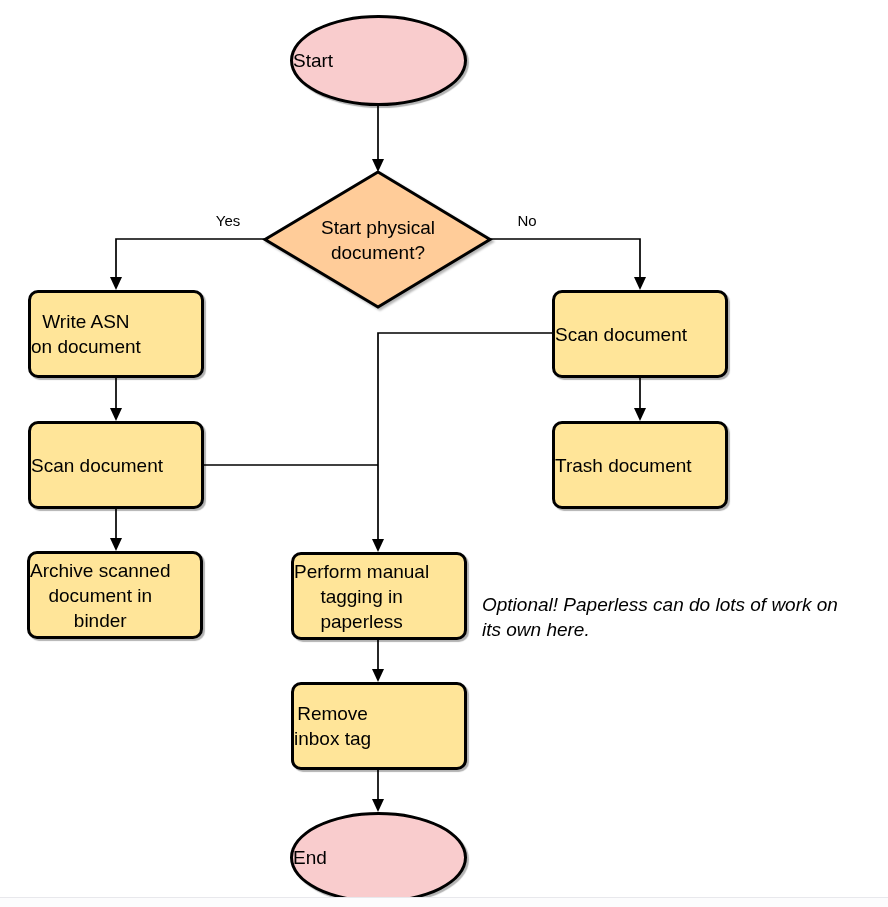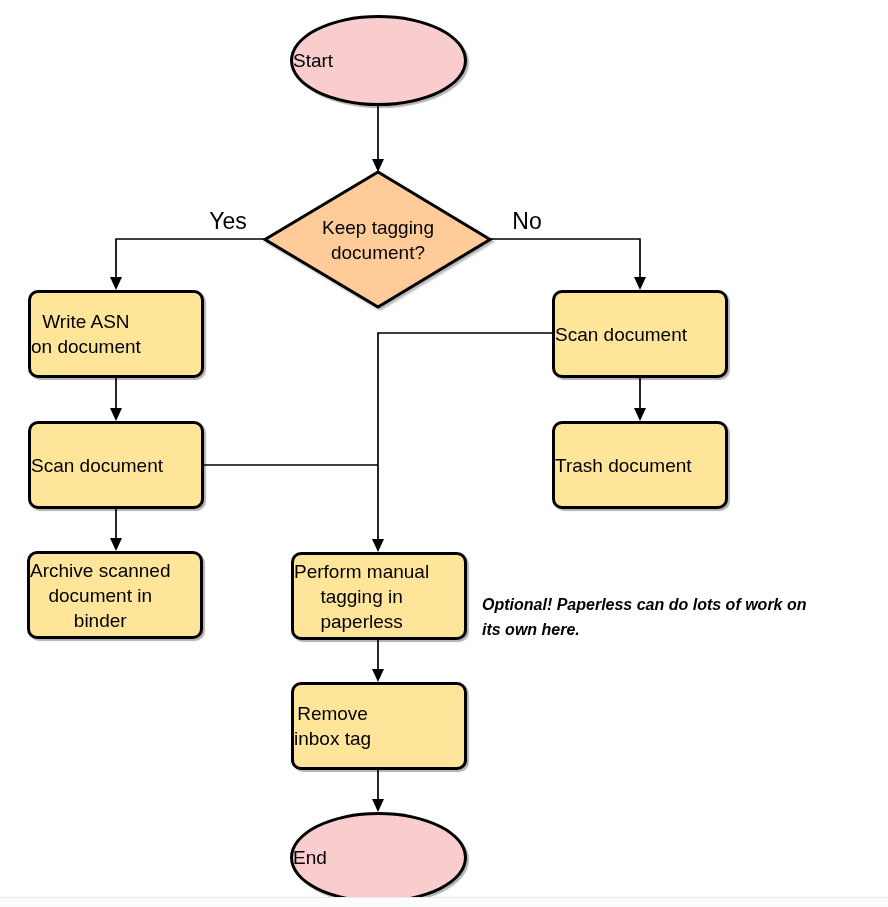--- a/index.html
+++ b/index.html
@@ -85,36 +85,35 @@
   #n-archive     { left: 27px;  top: 551px; }
   #n-scan-right  { left: 552px; top: 290px; }
   #n-trash       { left: 552px; top: 421px; }
   #n-tagging     { left: 291px; top: 552px; }
   #n-remove      { left: 291px; top: 682px; }
   #n-end         { left: 290px; top: 812px; }
   .edge-label {
     position: absolute;
     width: 50px;
     text-align: center;
-    font-size: 23px;
+    font-size: 15px;
     line-height: 22px;
   }
   #label-yes { left: 203px; top: 210px; }
   #label-no  { left: 502px; top: 210px; }
   #annotation {
     position: absolute;
     left: 482px;
     top: 592px;
     width: 400px;
-    font-size: 16px;
+    font-size: 19px;
     line-height: 25px;
     font-style: italic;
     white-space: pre-line;
     text-align: left;
-    font-weight: bold;
   }
   #bottom-line {
     position: absolute;
     left: 0;
     top: 897px;
     width: 888px;
     height: 1px;
     background: #e8e8ec;
   }
   #bottom-strip {
@@ -178,21 +177,21 @@
     </g>
 
     <g>
       <path class="edge" d="M 378 770 L 378 799"></path>
       <path class="arrowhead" d="M 378 812 L 372 799 L 384 799 Z"></path>
     </g>
 
     <polygon class="diamond" points="378,172 490,239.5 378,307 265,239.5"></polygon>
   </svg>
 
-  <div class="decision-label">Keep tagging
+  <div class="decision-label">Start physical
 document?</div>
 
   <div class="node terminal" id="n-start">
     <span class="node-label">Start</span>
   </div>
 
   <div class="node process" id="n-write-asn">
     <span class="node-label">Write ASN
 on document</span>
   </div>

